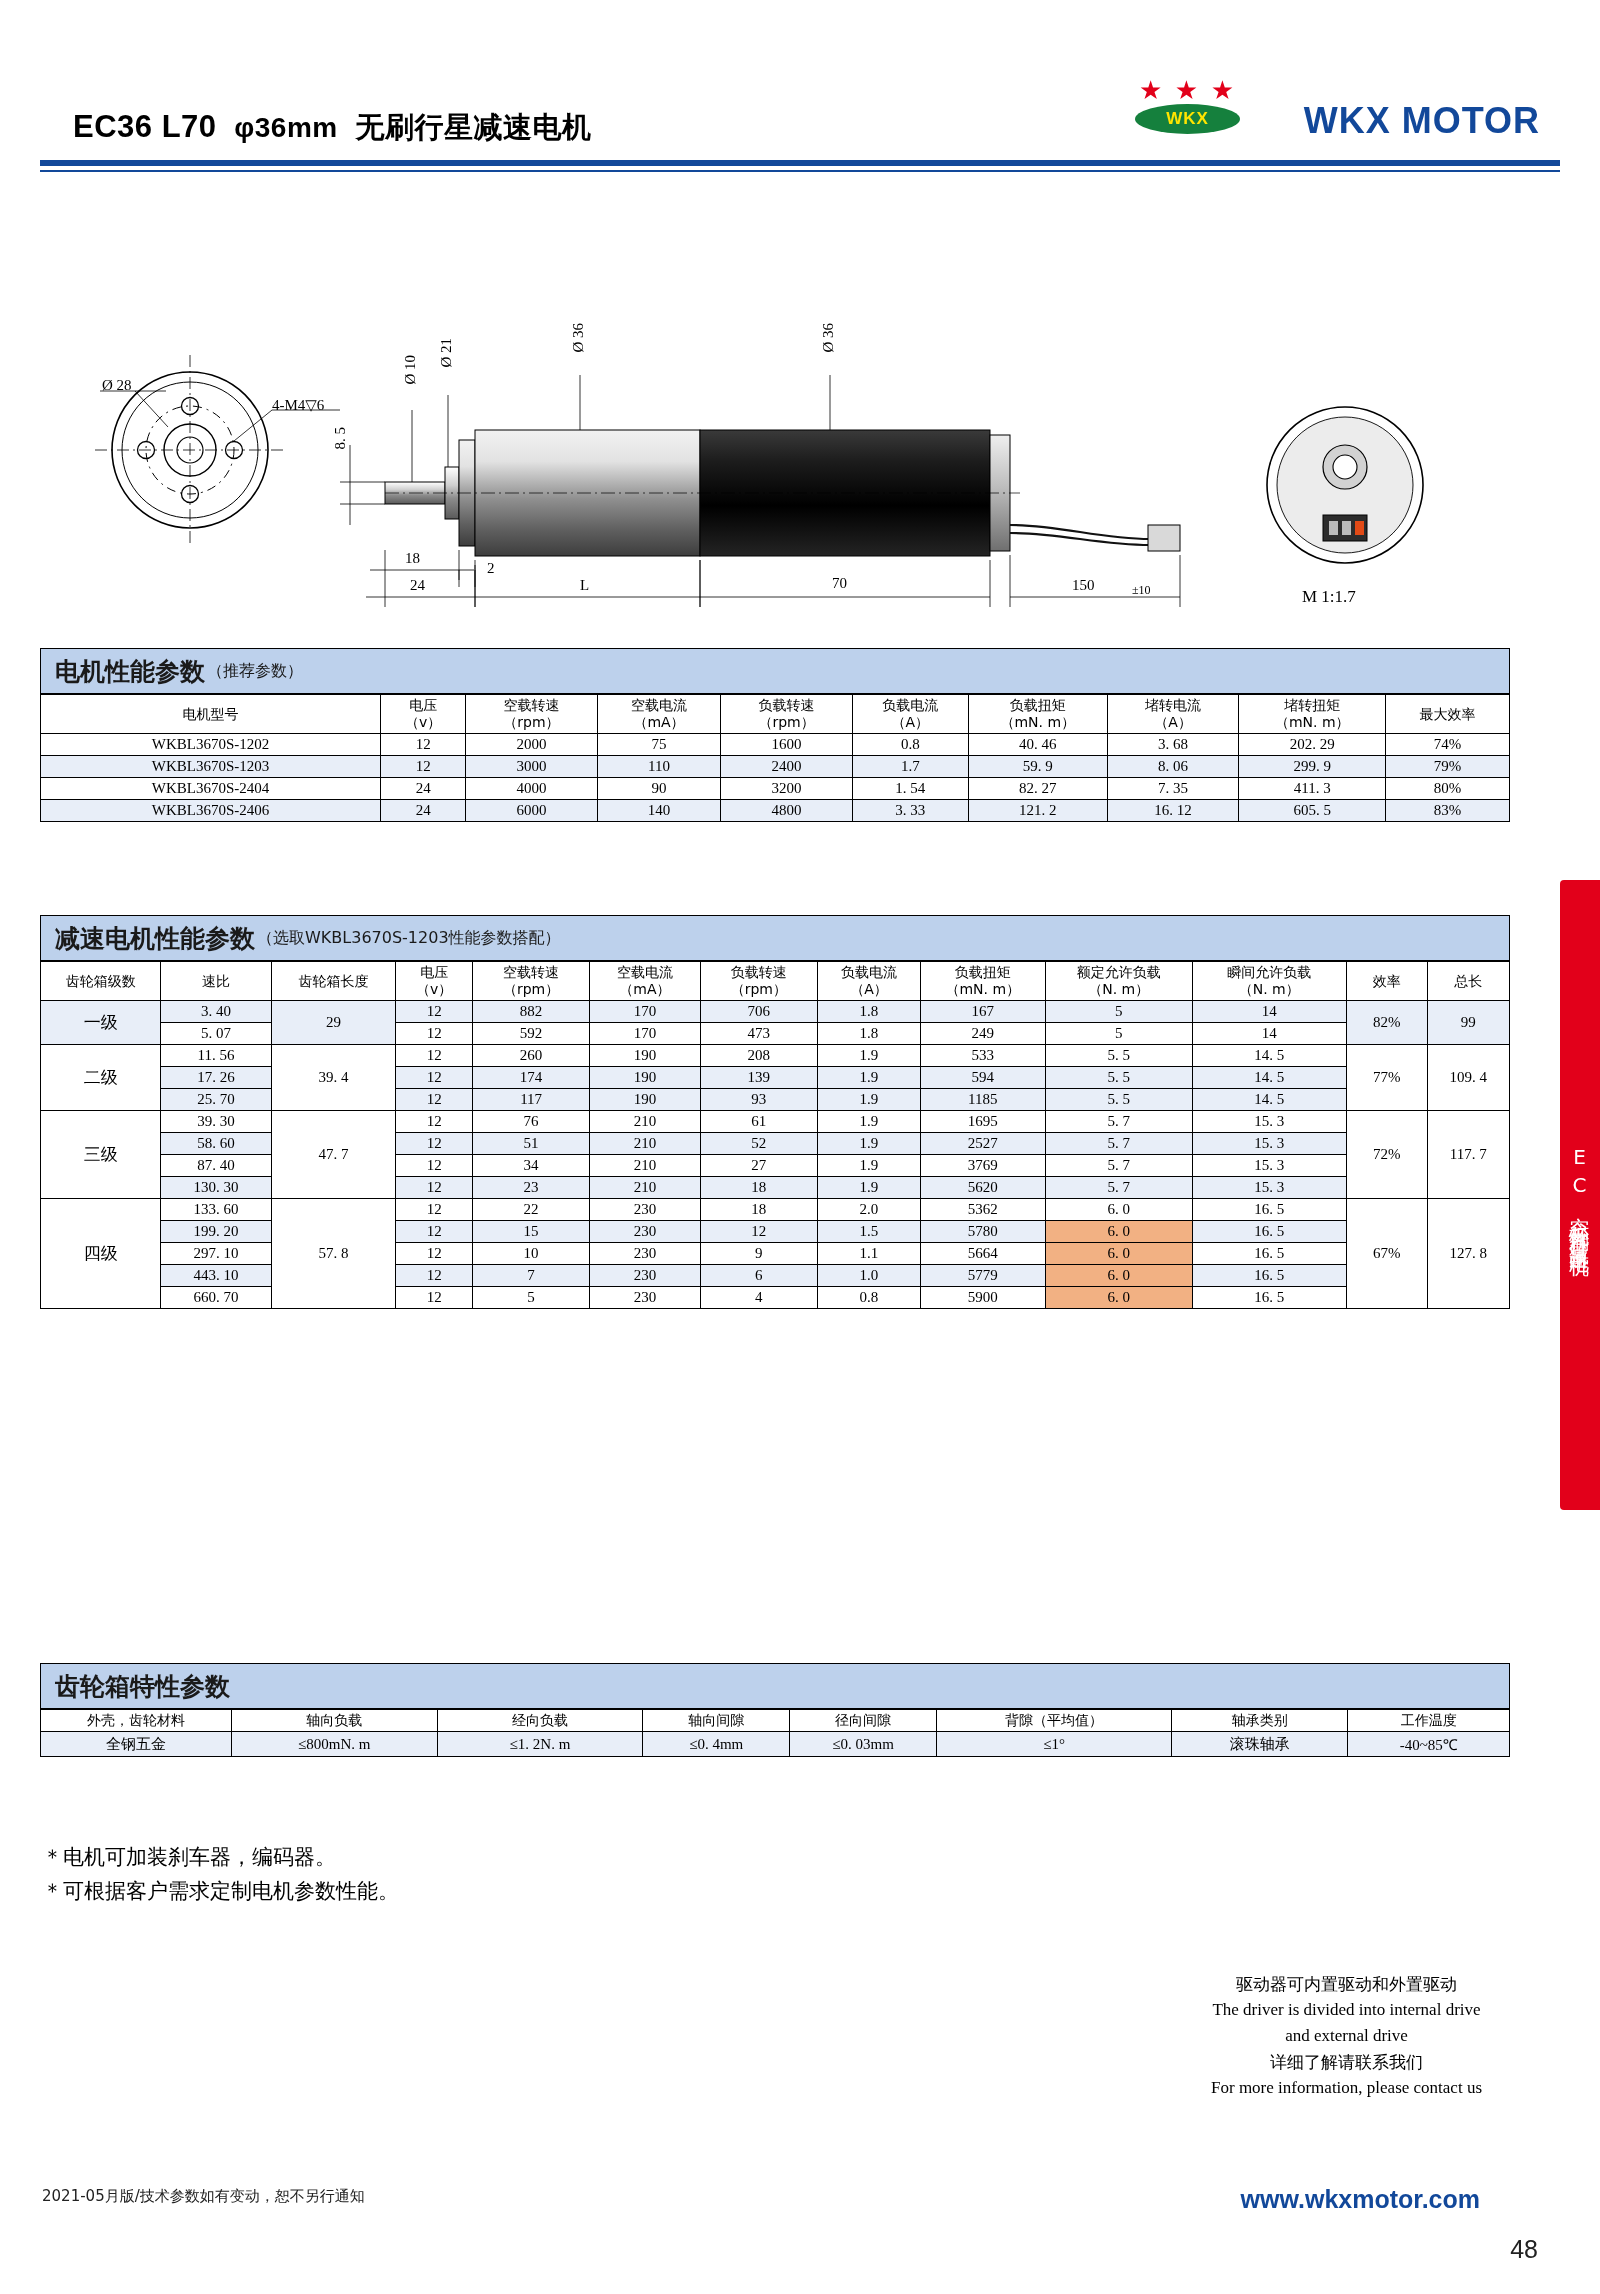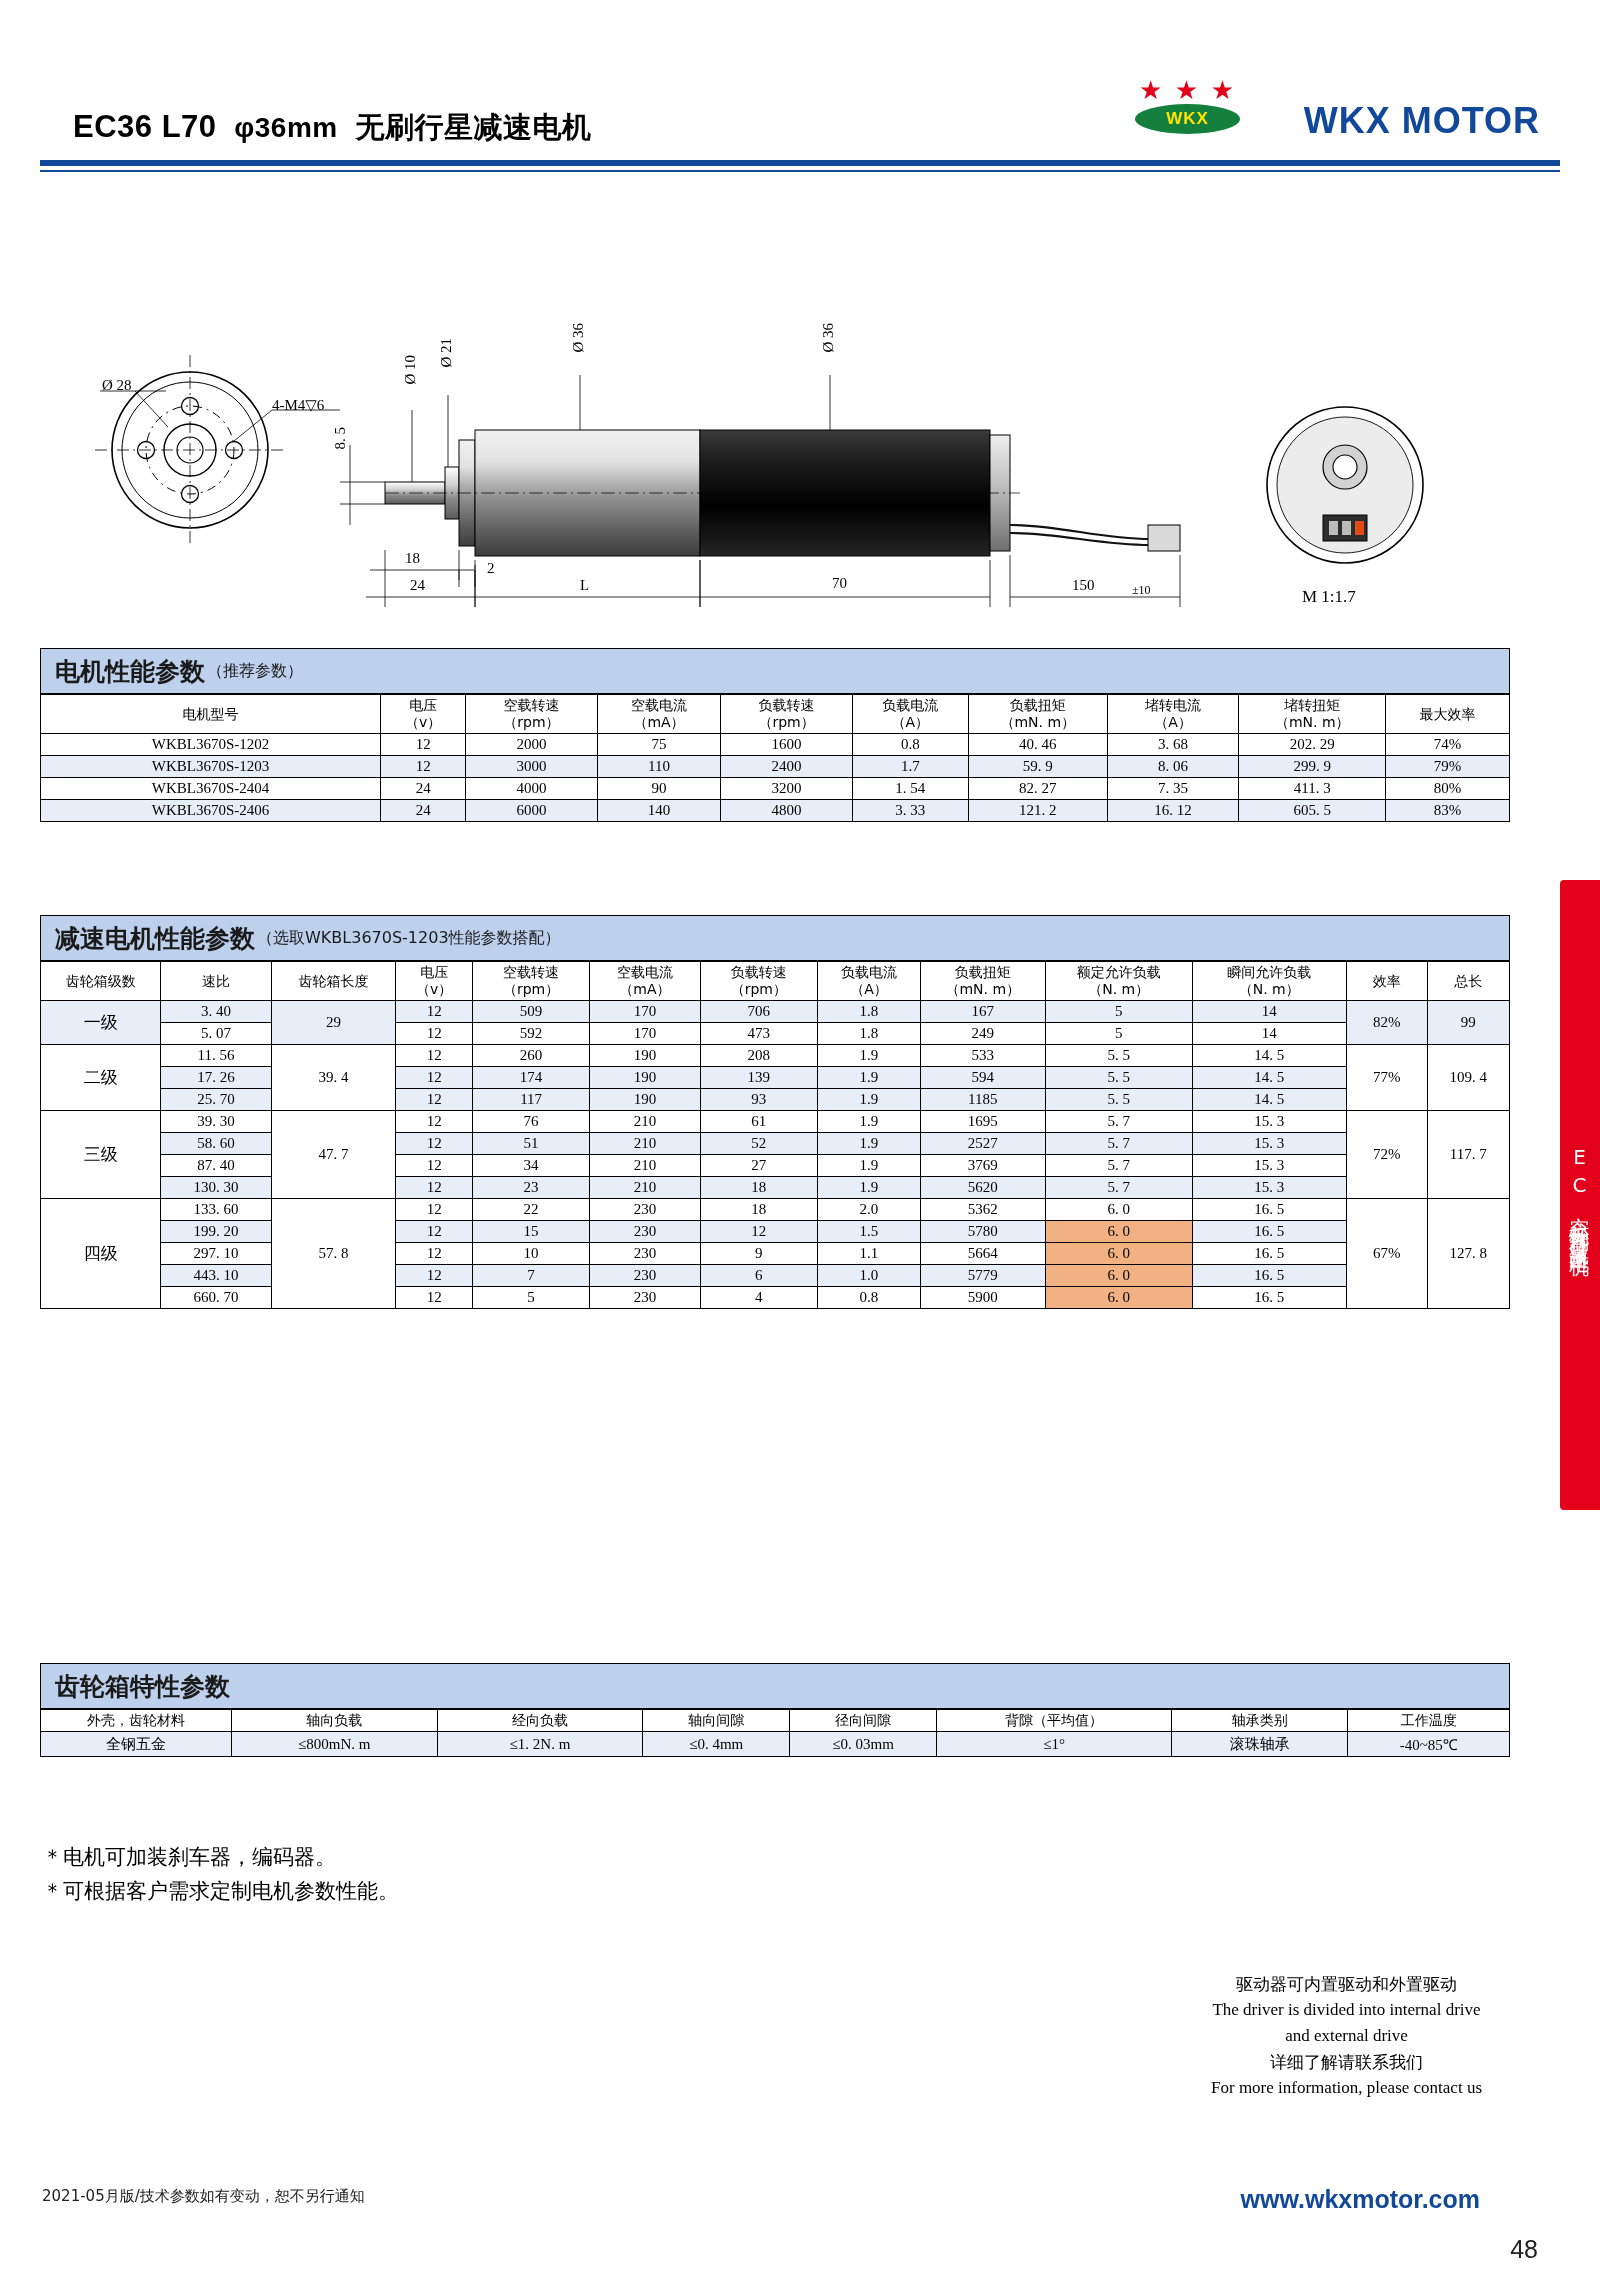--- a/index.html
+++ b/index.html
@@ -377,21 +377,21 @@
 （N. m）</td>
         <td style="width:5.5%">效率</td>
         <td style="width:5.6%">总长</td>
       </tr>
 
       <tr class="alt">
         <td class="cn" rowspan="2" style="font-size:17px">一级</td>
         <td>3. 40</td>
         <td rowspan="2">29</td>
         <td>12</td>
-        <td>509</td>
+        <td>882</td>
         <td>170</td>
         <td>706</td>
         <td>1.8</td>
         <td>167</td>
         <td>5</td>
         <td>14</td>
         <td rowspan="2">82%</td>
         <td rowspan="2">99</td>
       </tr>
       <tr>

